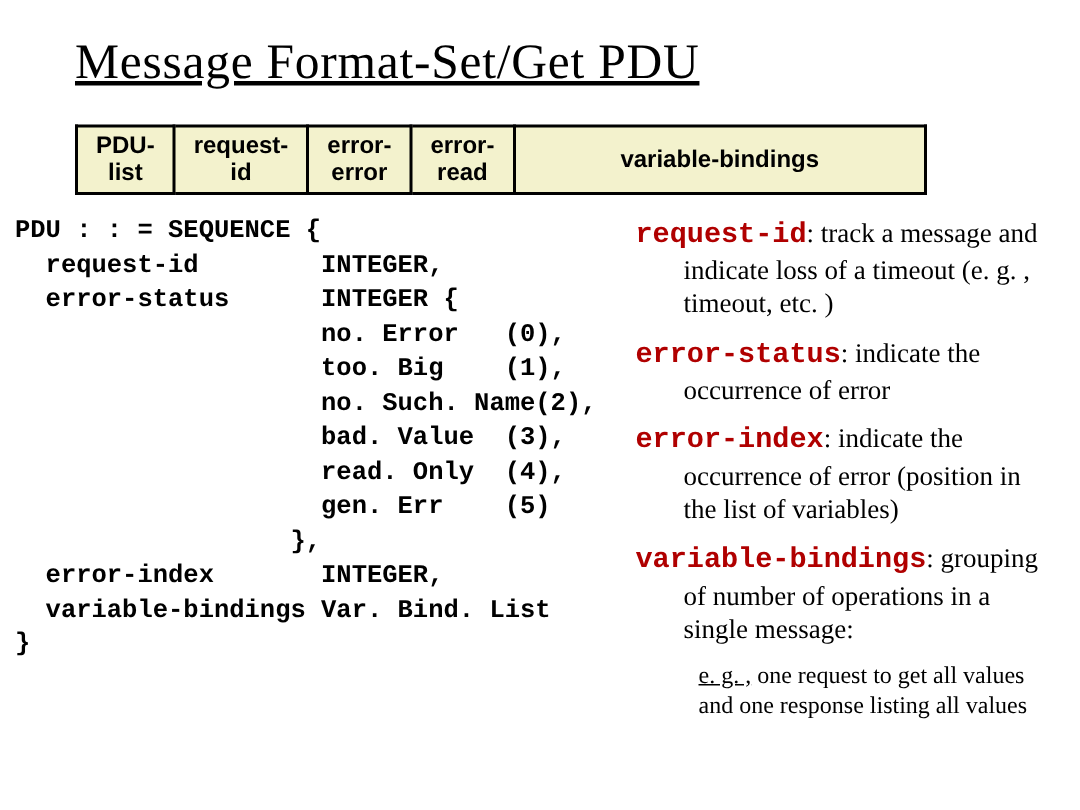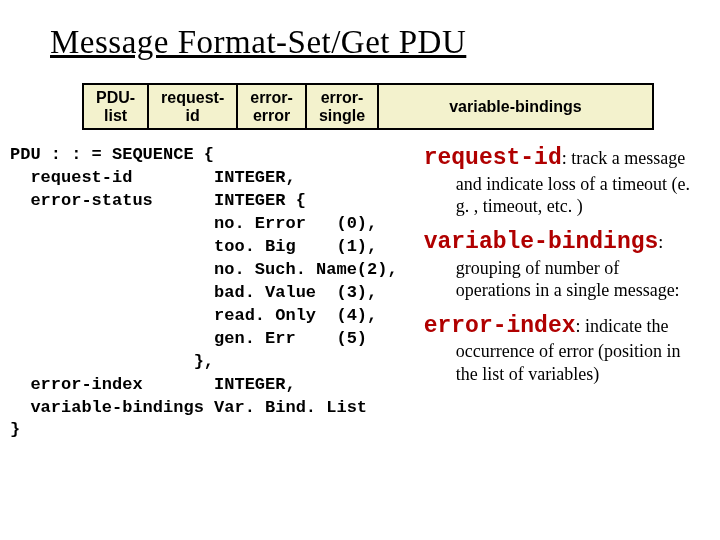--- a/index.html
+++ b/index.html
@@ -21,21 +21,20 @@
   .title {
     font-family: "Comic Sans MS", "Comic Sans", cursive;
     font-size: 33px;
     text-decoration: underline;
     margin: 6px 0 22px 0;
     letter-spacing: 0.5px;
   }
   .pdu-table {
     border-collapse: collapse;
     margin-bottom: 14px;
-    margin-left: 32px;
   }
   .pdu-table td {
     border: 2px solid #000000;
     padding: 4px 12px;
     text-align: center;
     vertical-align: middle;
     background: #f3f2cd;
     font-family: Arial, Helvetica, sans-serif;
     font-size: 16px;
     font-weight: bold;
@@ -71,21 +70,21 @@
   }
   .desc-item {
     margin-bottom: 10px;
     padding-left: 32px;
     text-indent: -32px;
   }
   .kw {
     font-family: "Courier New", Courier, monospace;
     font-weight: bold;
     color: #b00000;
-    font-size: 23px;
+    font-size: 19px;
   }
   .sub {
     font-size: 16px;
     padding-left: 42px;
     text-indent: 0;
     margin-top: 2px;
   }
   .ul { text-decoration: underline; }
 </style>
 </head>
@@ -105,21 +104,21 @@
       <td>
         <span>request-</span><br>
         <span>id</span>
       </td>
       <td>
         <span>error-</span><br>
         <span>error</span>
       </td>
       <td>
         <span>error-</span><br>
-        <span>single</span>
+        <span>read</span>
       </td>
       <td class="wide">
         <span>variable-bindings</span>
       </td>
     </tr>
   </tbody>
     </table>
 
   <div class="two-col">
 
@@ -139,28 +138,34 @@
 }</div>
     </div>
 
     <div class="col-right">
       <div class="desc-list">
 
         <div class="desc-item">
           <span class="kw">request-id</span><span>: track a message and indicate loss of a timeout (e. g. , timeout, etc. )</span>
         </div>
 
-
         <div class="desc-item">
-          <span class="kw">variable-bindings</span><span>: grouping of number of operations in a single message:</span>
+          <span class="kw">error-status</span><span>: indicate the occurrence of error</span>
         </div>
 
         <div class="desc-item">
           <span class="kw">error-index</span><span>: indicate the occurrence of error (position in the list of variables)</span>
         </div>
 
+        <div class="desc-item">
+          <span class="kw">variable-bindings</span><span>: grouping of number of operations in a single message:</span>
+        </div>
+
+        <div class="sub">
+          <span class="ul">e. g. ,</span><span> one request to get all values and one response listing all values</span>
+        </div>
 
       </div>
     </div>
 
   </div>
 
 </div>
 
 </body></html>

